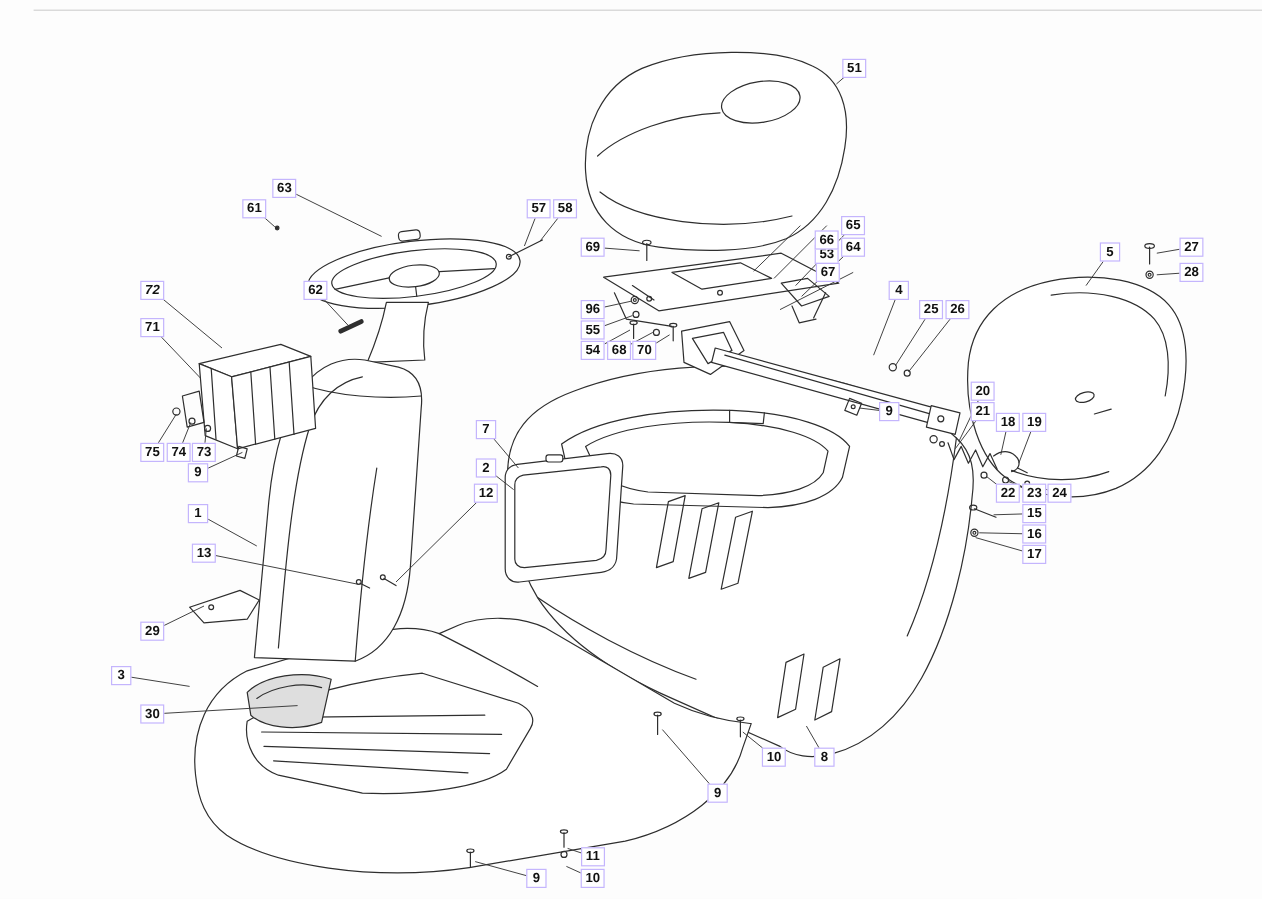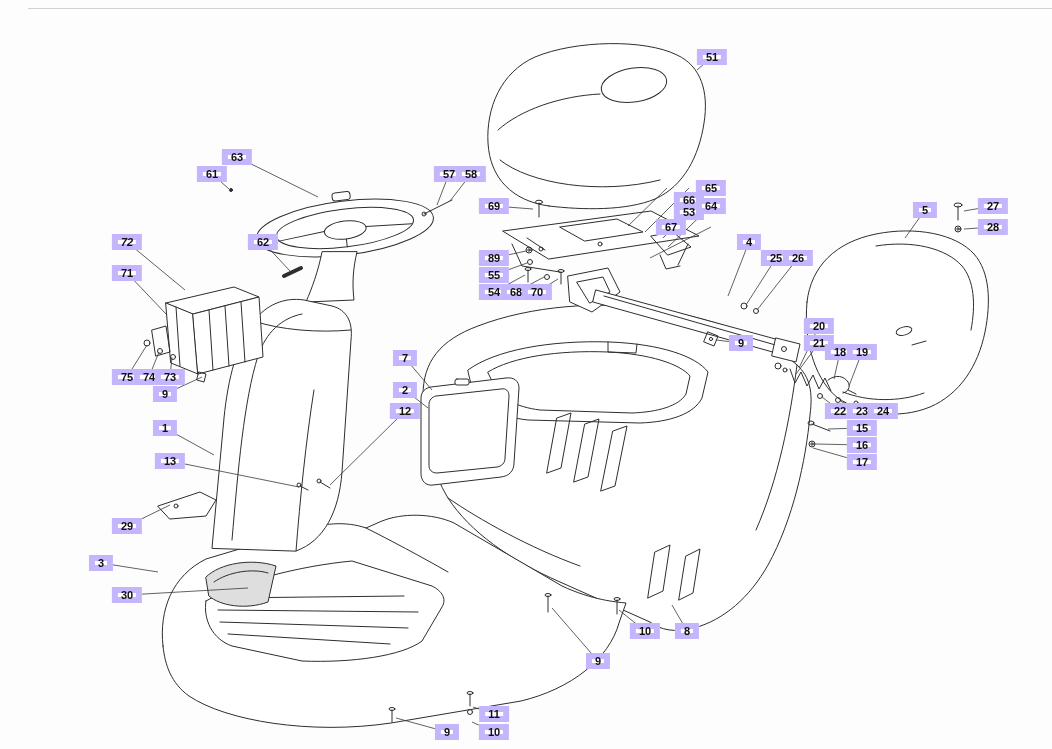--- a/index.html
+++ b/index.html
@@ -16,21 +16,21 @@
   }
   .top-rule {
     position:absolute; left:28px; top:8px; width:1024px; height:1px;
     background:#d2d2d2;
   }
   svg.art { position:absolute; left:0; top:0; }
   .labels-layer { position:absolute; left:0; top:0; width:100%; height:100%; }
   .part-label {
     position:absolute; transform:translate(-50%,-50%);
     min-width:17px; height:16px; padding:0 3px;
-    background:#ffffff; border:6px solid #c4b5fd;
+    background:#ffffff; border:1px solid #c4b5fd;
     display:flex; align-items:center; justify-content:center;
     font-size:11px; font-weight:bold; color:#111; line-height:1;
     cursor:pointer; user-select:none;
   }
 </style>
 </head>
 <body>
 
 <div class="page">
   <div class="canvas">
@@ -250,28 +250,28 @@
         <div class="part-label" style="left: 712px; top: 57px;">51</div>
         <div class="part-label" style="left: 237px; top: 157px; text-align: center;">63</div>
         <div class="part-label" style="left: 212px; top: 174px;">61</div>
         <div class="part-label" style="left: 449px; top: 174px;">57</div>
         <div class="part-label" style="left: 471px; top: 174px;">58</div>
         <div class="part-label" style="left: 494px; top: 206px;">69</div>
         <div class="part-label" style="left: 689px; top: 188px; margin-top: 24px;">53</div>
         <div class="part-label" style="left: 689px; top: 200px;">66</div>
         <div class="part-label" style="left: 711px; top: 188px;">65</div>
         <div class="part-label" style="left: 711px; top: 206px;">64</div>
-        <div class="part-label" style="left: 671px; top: 227px;">67</div>
+        <div class="part-label" style="left: 690px; top: 227px;">67</div>
         <div class="part-label" style="left: 925px; top: 210px;">5</div>
         <div class="part-label" style="left: 993px; top: 206px;">27</div>
         <div class="part-label" style="left: 993px; top: 227px;">28</div>
         <div class="part-label" style="left: 127px; top: 242px; font-style: italic;">72</div>
         <div class="part-label" style="left: 263px; top: 242px;">62</div>
         <div class="part-label" style="left: 127px; top: 273px;">71</div>
-        <div class="part-label" style="left: 494px; top: 258px;">89</div>
+        <div class="part-label" style="left: 494px; top: 258px;">96</div>
         <div class="part-label" style="left: 494px; top: 275px;">55</div>
         <div class="part-label" style="left: 494px; top: 292px;">54</div>
         <div class="part-label" style="left: 516px; top: 292px;">68</div>
         <div class="part-label" style="left: 537px; top: 292px;">70</div>
         <div class="part-label" style="left: 749px; top: 242px;">4</div>
         <div class="part-label" style="left: 776px; top: 258px;">25</div>
         <div class="part-label" style="left: 798px; top: 258px;">26</div>
         <div class="part-label" style="left: 819px; top: 326px;">20</div>
         <div class="part-label" style="left: 819px; top: 343px;">21</div>
         <div class="part-label" style="left: 840px; top: 352px;">18</div>

